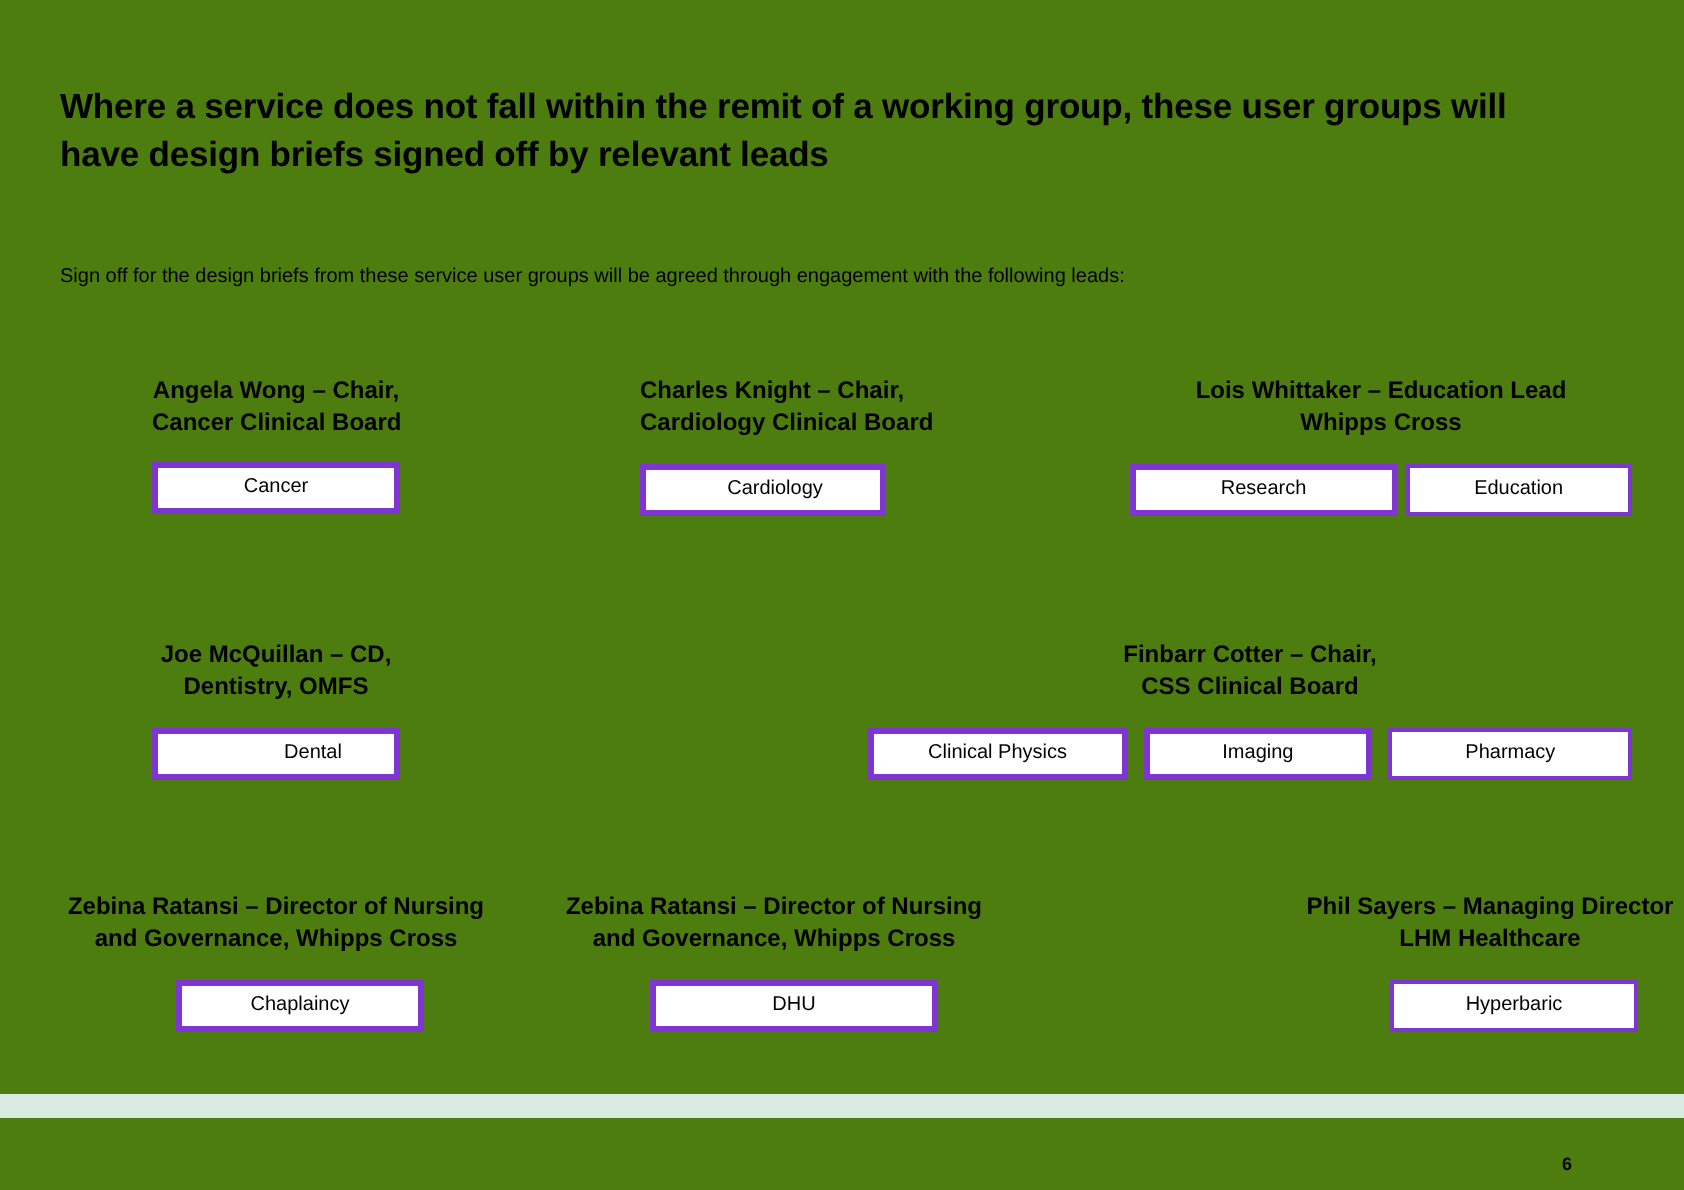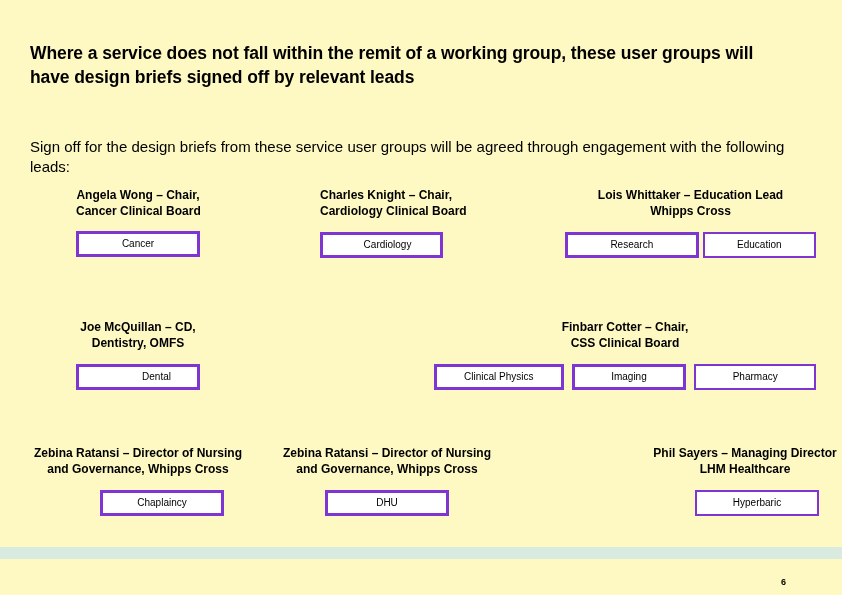--- a/index.html
+++ b/index.html
@@ -34,21 +34,21 @@
     letter-spacing: -0.1px;
     color: #000000;
   }
 
   
   .slide-subtitle {
     position: absolute;
     left: 30px;
     top: 122px;
     width: 780px;
-    font-size: 15px;
+    font-size: 10px;
     font-weight: normal;
     line-height: 1.3;
     color: #000000;
   }
 
   
   .group {
     position: absolute;
   }
   .lead-label {
@@ -101,21 +101,21 @@
     right: 56px;
     bottom: 8px;
     font-size: 9px;
     font-weight: bold;
     color: #000000;
   }
 </style>
 </head>
 <body>
 
-<div class="slide" style="background: #fef9c3;">
+<div class="slide" style="background: #4d7c0f;">
 
   <h1 class="slide-title">Where a service does not fall within the remit of a working group, these user groups will have design briefs signed off by relevant leads</h1>
 
   <p class="slide-subtitle">Sign off for the design briefs from these service user groups will be agreed through engagement with the following leads:</p>
 
   <div class="group" style="left:76px; top:188px; width:124px;">
     <div class="lead-label">
       <span class="line">Angela Wong – Chair,</span>
       <span class="line">Cancer Clinical Board</span>
     </div>
@@ -165,32 +165,32 @@
       <div class="svc-box" style="width: 117px; margin-left: 8px; border-color: rgb(127, 53, 209);">Imaging</div>
       <div class="svc-box thin" style="width: 124px; margin-left: 8px; border-color: rgb(127, 53, 209);">Pharmacy</div>
     </div>
   </div>
 
   <div class="group" style="left:28px; top:446px; width:220px;">
     <div class="lead-label">
       <span class="line">Zebina Ratansi – Director of Nursing</span>
       <span class="line">and Governance, Whipps Cross</span>
     </div>
-    <div class="box-row" style="margin-top:12px; margin-left:48px;padding-left:24px;">
+    <div class="box-row" style="margin-top:12px; margin-left:36px;padding-left:24px;">
       <div class="svc-box" style="width: 124px; border-color: rgb(127, 53, 209);">Chaplaincy</div>
     </div>
   </div>
 
   <div class="group" style="left:277px; top:446px; width:220px;">
     <div class="lead-label">
       <span class="line">Zebina Ratansi – Director of Nursing</span>
       <span class="line">and Governance, Whipps Cross</span>
     </div>
     <div class="box-row" style="margin-top:12px; margin-left:48px;">
-      <div class="svc-box" style="width: 124px; border-color: rgb(127, 53, 209);">DHU</div>
+      <div class="svc-box" style="width: 144px; border-color: rgb(127, 53, 209);">DHU</div>
     </div>
   </div>
 
   <div class="group" style="left:648px; top:446px; width:194px;">
     <div class="lead-label">
       <span class="line">Phil Sayers – Managing Director</span>
       <span class="line">LHM Healthcare</span>
     </div>
     <div class="box-row" style="margin-top:12px; margin-left:47px;">
       <div class="svc-box thin" style="width: 124px; border-color: rgb(127, 53, 209);">Hyperbaric</div>

